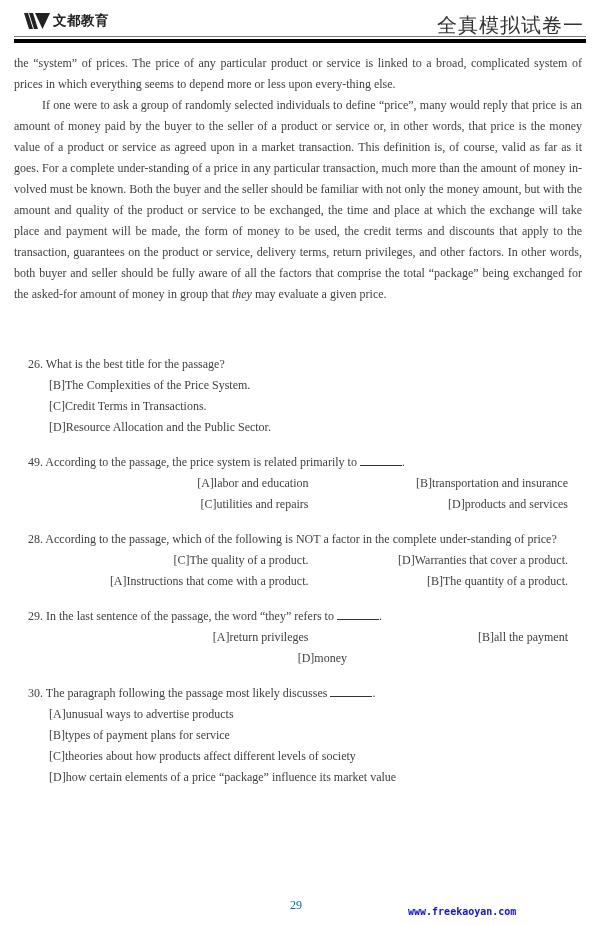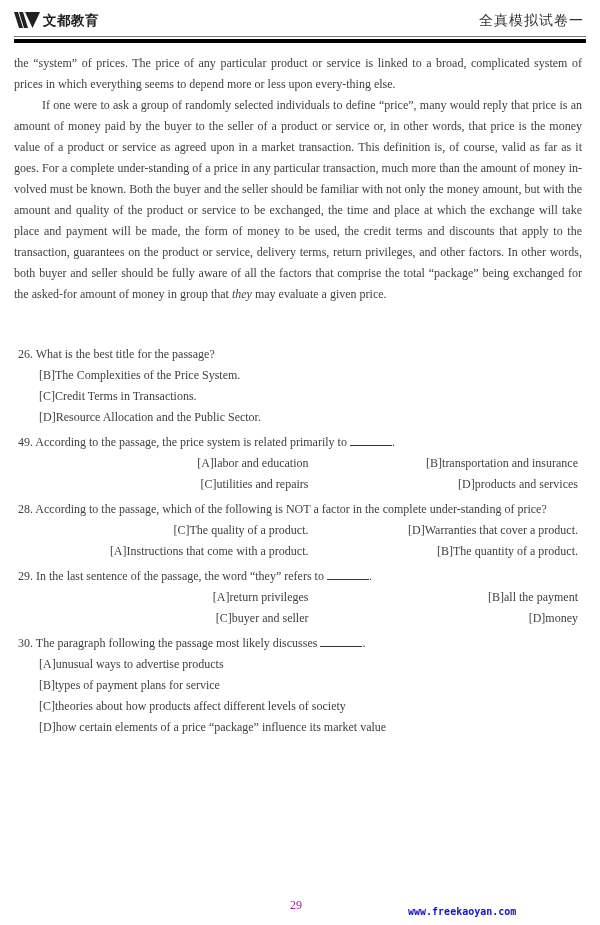--- a/index.html
+++ b/index.html
@@ -1,44 +1,44 @@
 <!DOCTYPE html>
 <html><head>
 <meta charset="utf-8">
 <style>
   html, body { margin:0; padding:0; background:#ffffff; }
   body { width:600px; height:925px; position:relative; overflow:hidden;
          font-family:"DejaVu Serif","Liberation Serif",serif; color:#333; }
   .header { position:absolute; left:14px; right:14px; top:10px; height:30px; }
-  .logo { position:absolute; left:0; top:2px; display:flex; }
+  .logo { position:absolute; left:10px; top:2px; display:flex; align-items:center; }
   .logo-mark { width:26px; height:16px; margin-right:3px; }
   .logo-text { font-family:"DejaVu Sans","Liberation Sans",sans-serif; font-weight:bold;
                font-size:13.5px; color:#222; letter-spacing:0.5px; }
   .header-title { position:absolute; right:2px; top:2px;
                   font-family:"DejaVu Sans","Liberation Sans",sans-serif;
-                  font-size:14px; color:#333; letter-spacing:1px; }
+                  font-size:20px; color:#333; letter-spacing:1px; }
   .rule-thin { position:absolute; left:0; right:0; top:26px; height:1px; background:#777; }
   .rule-thick { position:absolute; left:0; right:0; top:29px; height:4px; background:#000; }
 
   .content { position:absolute; left:14px; right:18px; top:53px;
              font-family:Liberation Serif, serif; font-size:12px;
              line-height:21px; color:#404040; }
   .para { margin:0; text-align:justify; }
   .para.indent { text-indent:28px; }
   .gap { height:35px; }
-  .q { margin:4px; }
+  .q { margin:14px; }
   .q-stem { padding-left:21px; text-indent:-21px; }
   .opt { padding-left:21px; }
   .opt-row { display:flex; padding-left:21px;text-align:right; }
   .opt-row .col { width:298px; }
   .blank { display:inline-block; width:42px; border-bottom:1px solid #333; height:12px; vertical-align:baseline; }
   em { font-style:italic; }
 
   .page-num { position:absolute; left:290px; top:898px; font-family:"Liberation Serif",serif;
-              font-size:12px; color:#a21caf; }
+              font-size:12px; color:#0369a1; }
   .watermark { position:absolute; left:408px; top:906px; font-family:"DejaVu Sans Mono","Liberation Mono",monospace;
                font-weight:bold; font-size:10px; color:#1414c8; }
 </style>
 </head>
 <body>
 
 <div class="header">
   <div class="logo">
     <svg class="logo-mark" viewBox="0 0 26 16">
       <polygon points="0,0 4,0 9,16 5,16" fill="#222"></polygon>
@@ -89,21 +89,20 @@
     </div>
   </div>
 
   <div class="q">
     <div class="q-stem"><span>29.</span> <span>In the last sentence of the passage, the word “they” refers to</span> <span class="blank"></span><span>.</span></div>
     <div class="opt-row">
       <div class="col">[A]return privileges</div>
       <div class="col">[B]all the payment</div>
     </div>
     <div class="opt-row">
-      <div class="col">[C]buyer and seller</div>
       <div class="col">[D]money</div>
     </div>
   </div>
 
   <div class="q">
     <div class="q-stem"><span>30.</span> <span>The paragraph following the passage most likely discusses</span> <span class="blank"></span><span>.</span></div>
     <div class="opt">[A]unusual ways to advertise products</div>
     <div class="opt">[B]types of payment plans for service</div>
     <div class="opt">[C]theories about how products affect different levels of society</div>
     <div class="opt">[D]how certain elements of a price “package” influence its market value</div>

